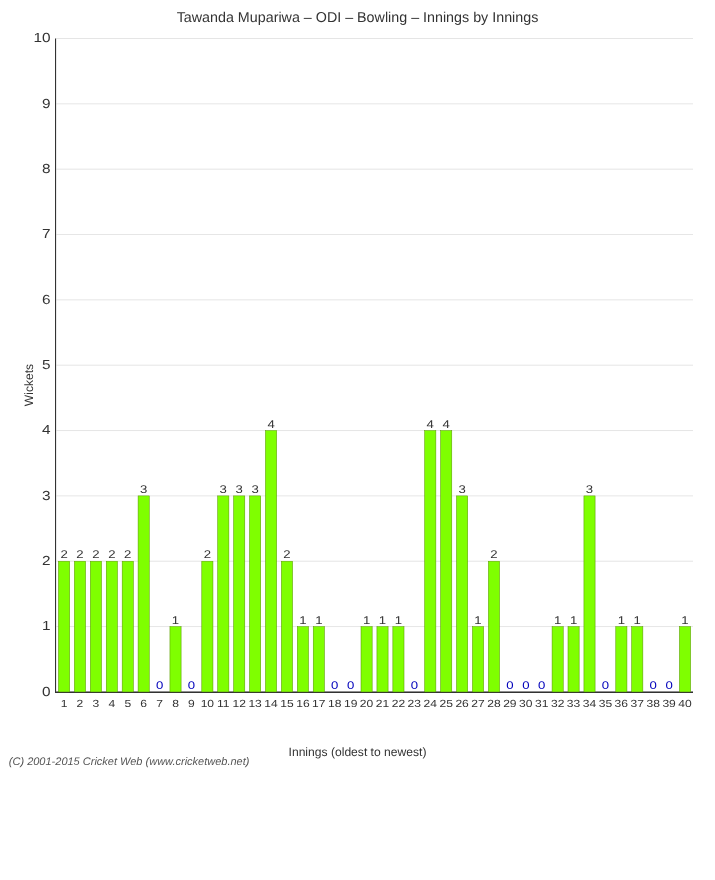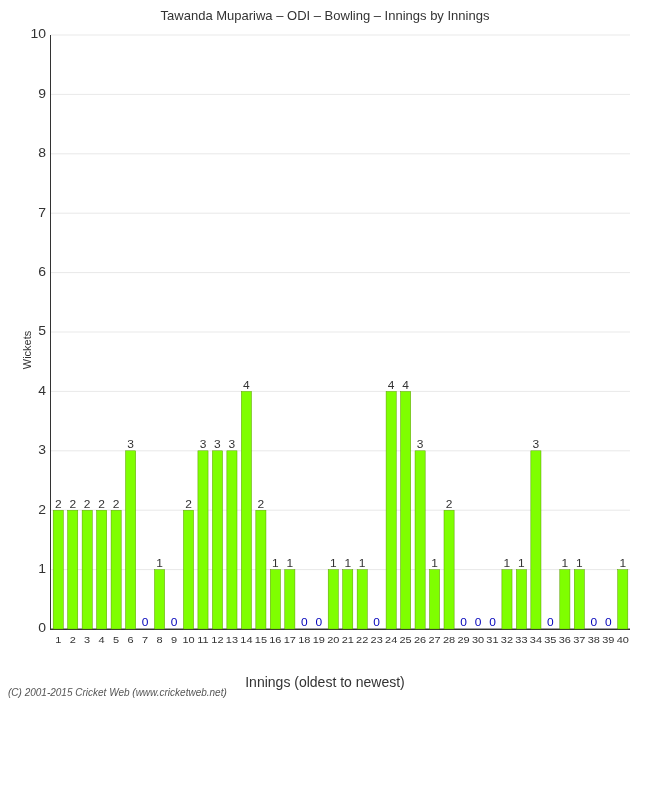--- a/index.html
+++ b/index.html
@@ -40,21 +40,21 @@
       transform: translateY(-50%) rotate(-90deg);
       font-size: 11px;
       color: #333;
       white-space: nowrap;
     }
     .x-axis-label {
       position: absolute;
       bottom: 10px;
       left: 50%;
       transform: translateX(-50%);
-      font-size: 14px;
+      font-size: 11px;
       color: #333;
     }
     .copyright {
       position: absolute;
       bottom: 2px;
       left: 8px;
       font-size: 10px;
       color: #555;
       font-style: italic;
     }

